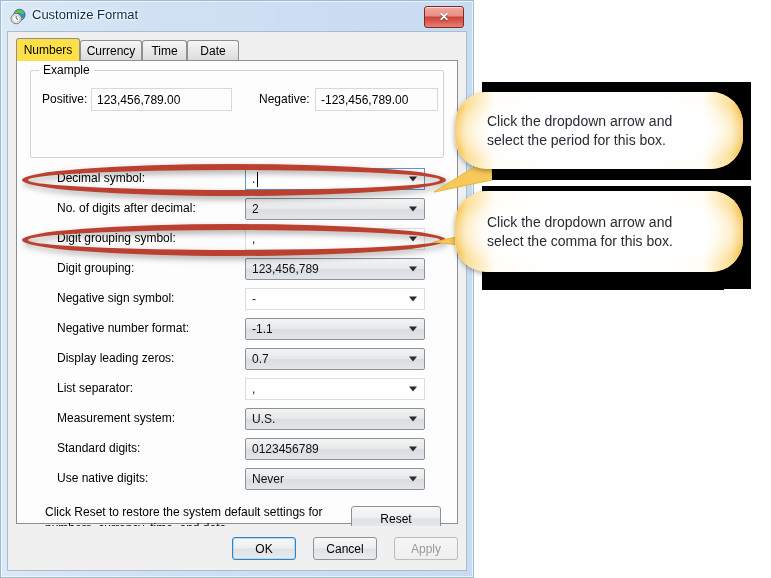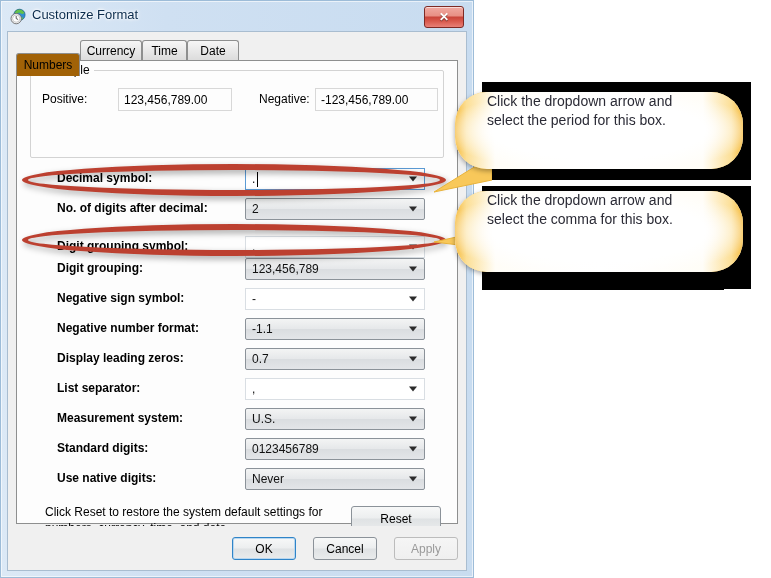--- a/index.html
+++ b/index.html
@@ -71,22 +71,22 @@
     border-radius:3px 3px 0 0;
     background:linear-gradient(to bottom,#f6f6f6 0%,#e9e9e9 50%,#dcdcdc 100%);
     font-size:12px;color:#000;
     display:flex;align-items:center;justify-content:center;
     padding:0 7px;
     box-sizing:border-box;
     cursor:pointer;
     white-space:nowrap;
   }
   .tab.active{
-    top:15px;height:23px;
-    background:#a16207;
+    top:0;height:23px;
+    background:#fde047;
     border-color:#8e8f8f;
     z-index:3;
   }
 
   #tabpage{
     position:absolute;left:8px;top:28px;right:8px;bottom:46px;
     background:#fdfdfd;
     border:1px solid #8e8f8f;
     box-sizing:border-box;
   }
@@ -113,21 +113,21 @@
     box-sizing:border-box;
     font-size:12px;color:#000;
     display:flex;align-items:center;
     padding-left:5px;
   }
 
   
   .row{position:absolute;left:0;right:0;height:22px;}
   .row-label{
     position:absolute;left:40px;top:3px;
-    font-size:12px;color:#000;white-space:nowrap;font-weight:bold;
+    font-size:12px;color:#000;white-space:nowrap;
   }
   .combo{
     position:absolute;left:228px;width:180px;height:22px;
     box-sizing:border-box;
     border:1px solid #aab2bd;
     cursor:pointer;
   }
   .combo.gray{
     background:linear-gradient(to bottom,#f3f4f4 0%,#e6e8ea 48%,#dadde0 52%,#e3e5e8 100%);
     border:1px solid #8b9299;
@@ -235,21 +235,21 @@
         #f5bb3f 0%,
         #fcdf96 4%,
         #fffdf7 14%,
         #ffffff 50%,
         #fffdf7 86%,
         #fcdf96 96%,
         #f5bb3f 100%);
   }
   .callout-text{
     position:absolute;left:32px;top:0;right:26px;bottom:0;
-    display:flex;flex-direction:column;
+    display:flex;flex-direction:column;justify-content:center;
     font-size:14px;color:#2a2a35;line-height:19px;
   }
 </style>
 </head>
 <body>
 
 <div id="window">
 
   <div id="titlebar">
     <svg id="win-icon" viewBox="0 0 17 17">
@@ -275,21 +275,21 @@
       <div class="tab" style="left:64px;width:62px;">Currency</div>
       <div class="tab" style="left:126px;width:45px;">Time</div>
       <div class="tab" style="left:171px;width:52px;">Date</div>
     </div>
 
     <div id="tabpage">
 
       <div id="example-group">
         <div id="example-legend">Example</div>
         <div class="ex-label" style="left:11px;top:21px;text-align:right;">Positive:</div>
-        <div class="ex-box" style="left:87px;top:17px;width:114px;">123,456,789.00</div>
+        <div class="ex-box" style="left:60px;top:17px;width:141px;">123,456,789.00</div>
         <div class="ex-label" style="left:228px;top:21px;">Negative:</div>
         <div class="ex-box" style="left:284px;top:17px;width:123px;">-123,456,789.00</div>
       </div>
 
       <div class="row" style="top:107px;">
         <div class="row-label">Decimal symbol:</div>
         <div class="combo focus">
           <div class="combo-text">.</div>
           <div class="caret"></div>
           <div class="combo-arrow"></div>
@@ -297,21 +297,21 @@
       </div>
 
       <div class="row" style="top:137px;">
         <div class="row-label">No. of digits after decimal:</div>
         <div class="combo gray">
           <div class="combo-text">2</div>
           <div class="combo-arrow"></div>
         </div>
       </div>
 
-      <div class="row" style="top:167px;margin-top:8px;">
+      <div class="row" style="top:167px;">
         <div class="row-label">Digit grouping symbol:</div>
         <div class="combo white">
           <div class="combo-text">,</div>
           <div class="combo-arrow"></div>
         </div>
       </div>
 
       <div class="row" style="top:197px;">
         <div class="row-label">Digit grouping:</div>
         <div class="combo gray">

